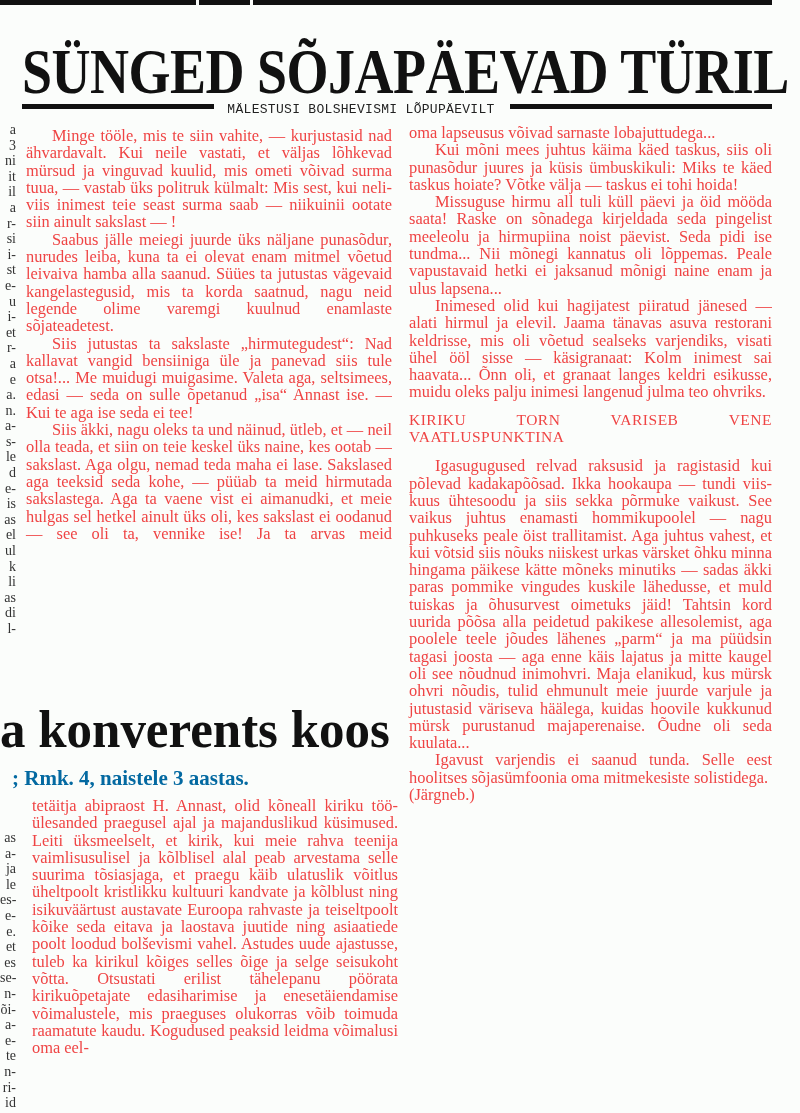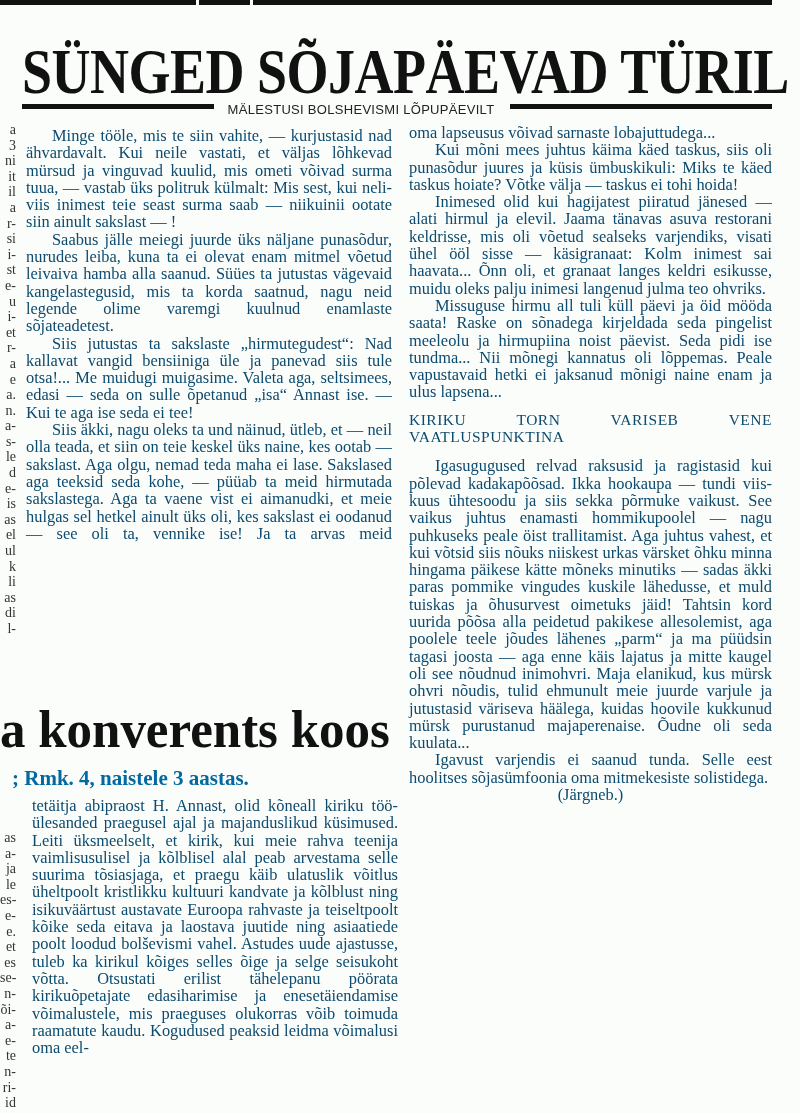--- a/index.html
+++ b/index.html
@@ -14,40 +14,40 @@
   .headline {
     position:absolute; left:22px; top:36px; width:754px;
     font-family:"Liberation Serif", serif; font-weight:bold;
     font-size:54px; line-height:60px; letter-spacing:-0.5px;
     transform:scaleY(1.18); transform-origin:left top;
     white-space:nowrap; color:#111;
   }
   .sub-rule { position:absolute; top:104px; height:5px; background:#111; }
   .subheading {
     position:absolute; left:216px; top:102px; width:290px; text-align:center;
-    font-family:Liberation Sans, sans-serif; font-size:13px; letter-spacing:0.3px; color:#222;
+    font-family:Liberation Mono, monospace; font-size:13px; letter-spacing:0.3px; color:#222;
   }
 
   .margin-frag {
     position:absolute; left:0; width:16px;
     font-size:14px; line-height:15.6px; color:#333;
     font-family:"Liberation Serif", serif; text-align:right; overflow:hidden;
   }
 
   .col {
     position:absolute;
     font-family:"Liberation Serif", serif;
-    font-size:16.4px; line-height:17.3px; color:#0c4a6e;
+    font-size:16.4px; line-height:17.3px; color:#ef4444;
     text-align:justify; hyphens:none;
   }
   .col p { margin:0; text-indent:26px; }
   .col p.noindent { text-indent:0; }
   .col p.end { text-align-last:justify; }
   .col .subhead { text-indent:0; margin-top:10px; margin-bottom:12px; letter-spacing:0.5px; font-size:15.5px; }
-  .col .signoff { text-align:center; display:block; }
+  .col .signoff { text-align:left; display:block; }
   .col-left { left:26px; top:127px; width:366px; }
   .col-right { left:409px; top:124px; width:363px; }
   .col-bottom-left { left:32px; top:797px; width:366px; }
 
   .headline2 {
     position:absolute; left:0px; top:700px; white-space:nowrap;
     font-family:"Liberation Serif", serif; font-weight:bold;
     font-size:52px; line-height:60px; color:#111;
     transform:scaleX(0.98); transform-origin:left top;
   }
@@ -130,22 +130,22 @@
 <div class="col col-left">
   <p>Minge tööle, mis te siin vahite, — kurjustasid nad ähvardavalt. Kui neile vastati, et väljas lõhkevad mürsud ja vinguvad kuulid, mis ometi võivad surma tuua, — vastab üks politruk külmalt: Mis sest, kui neli-viis inimest teie seast surma saab — niikuinii ootate siin ainult sakslast — !</p>
   <p>Saabus jälle meiegi juurde üks näljane punasõdur, nurudes leiba, kuna ta ei olevat enam mitmel võetud leivaiva hamba alla saanud. Süües ta jutustas vägevaid kangelastegusid, mis ta korda saatnud, nagu neid legende olime varemgi kuulnud enamlaste sõjateadetest.</p>
   <p>Siis jutustas ta sakslaste „hirmutegudest“: Nad kallavat vangid bensiiniga üle ja panevad siis tule otsa!... Me muidugi muigasime. Valeta aga, seltsimees, edasi — seda on sulle õpetanud „isa“ Annast ise. — Kui te aga ise seda ei tee!</p>
   <p class="end">Siis äkki, nagu oleks ta und näinud, ütleb, et — neil olla teada, et siin on teie keskel üks naine, kes ootab — sakslast. Aga olgu, nemad teda maha ei lase. Sakslased aga teeksid seda kohe, — püüab ta meid hirmutada sakslastega. Aga ta vaene vist ei aimanudki, et meie hulgas sel hetkel ainult üks oli, kes sakslast ei oodanud — see oli ta, vennike ise! Ja ta arvas meid</p>
 </div>
 
 <div class="col col-right">
   <p class="noindent">oma lapseusus võivad sarnaste lobajuttudega...</p>
   <p>Kui mõni mees juhtus käima käed taskus, siis oli punasõdur juures ja küsis ümbuskikuli: Miks te käed taskus hoiate? Võtke välja — taskus ei tohi hoida!</p>
+  <p>Missuguse hirmu all tuli küll päevi ja öid mööda saata! Raske on sõnadega kirjeldada seda pingelist meeleolu ja hirmupiina noist päevist. Seda pidi ise tundma... Nii mõnegi kannatus oli lõppemas. Peale vapustavaid hetki ei jaksanud mõnigi naine enam ja ulus lapsena...</p>
   <p>Inimesed olid kui hagijatest piiratud jänesed — alati hirmul ja elevil. Jaama tänavas asuva restorani keldrisse, mis oli võetud sealseks varjendiks, visati ühel ööl sisse — käsigranaat: Kolm inimest sai haavata... Õnn oli, et granaat langes keldri esikusse, muidu oleks palju inimesi langenud julma teo ohvriks.</p>
-  <p>Missuguse hirmu all tuli küll päevi ja öid mööda saata! Raske on sõnadega kirjeldada seda pingelist meeleolu ja hirmupiina noist päevist. Seda pidi ise tundma... Nii mõnegi kannatus oli lõppemas. Peale vapustavaid hetki ei jaksanud mõnigi naine enam ja ulus lapsena...</p>
   <p class="subhead">KIRIKU TORN VARISEB VENE VAATLUSPUNKTINA</p>
   <p>Igasugugused relvad raksusid ja ragistasid kui põlevad kadakapõõsad. Ikka hookaupa — tundi viis-kuus ühtesoodu ja siis sekka põrmuke vaikust. See vaikus juhtus enamasti hommikupoolel — nagu puhkuseks peale öist trallitamist. Aga juhtus vahest, et kui võtsid siis nõuks niiskest urkas värsket õhku minna hingama päikese kätte mõneks minutiks — sadas äkki paras pommike vingudes kuskile lähedusse, et muld tuiskas ja õhusurvest oimetuks jäid! Tahtsin kord uurida põõsa alla peidetud pakikese allesolemist, aga poolele teele jõudes lähenes „parm“ ja ma püüdsin tagasi joosta — aga enne käis lajatus ja mitte kaugel oli see nõudnud inimohvri. Maja elanikud, kus mürsk ohvri nõudis, tulid ehmunult meie juurde varjule ja jutustasid väriseva häälega, kuidas hoovile kukkunud mürsk purustanud majaperenaise. Õudne oli seda kuulata...</p>
   <p>Igavust varjendis ei saanud tunda. Selle eest hoolitses sõjasümfoonia oma mitmekesiste solistidega.</p>
   <span class="signoff">(Järgneb.)</span>
 </div>
 
 <div class="headline2">a konverents koos</div>
 <div class="subheadline2">; Rmk. 4, naistele 3 aastas.</div>
 
 <div class="col col-bottom-left">

